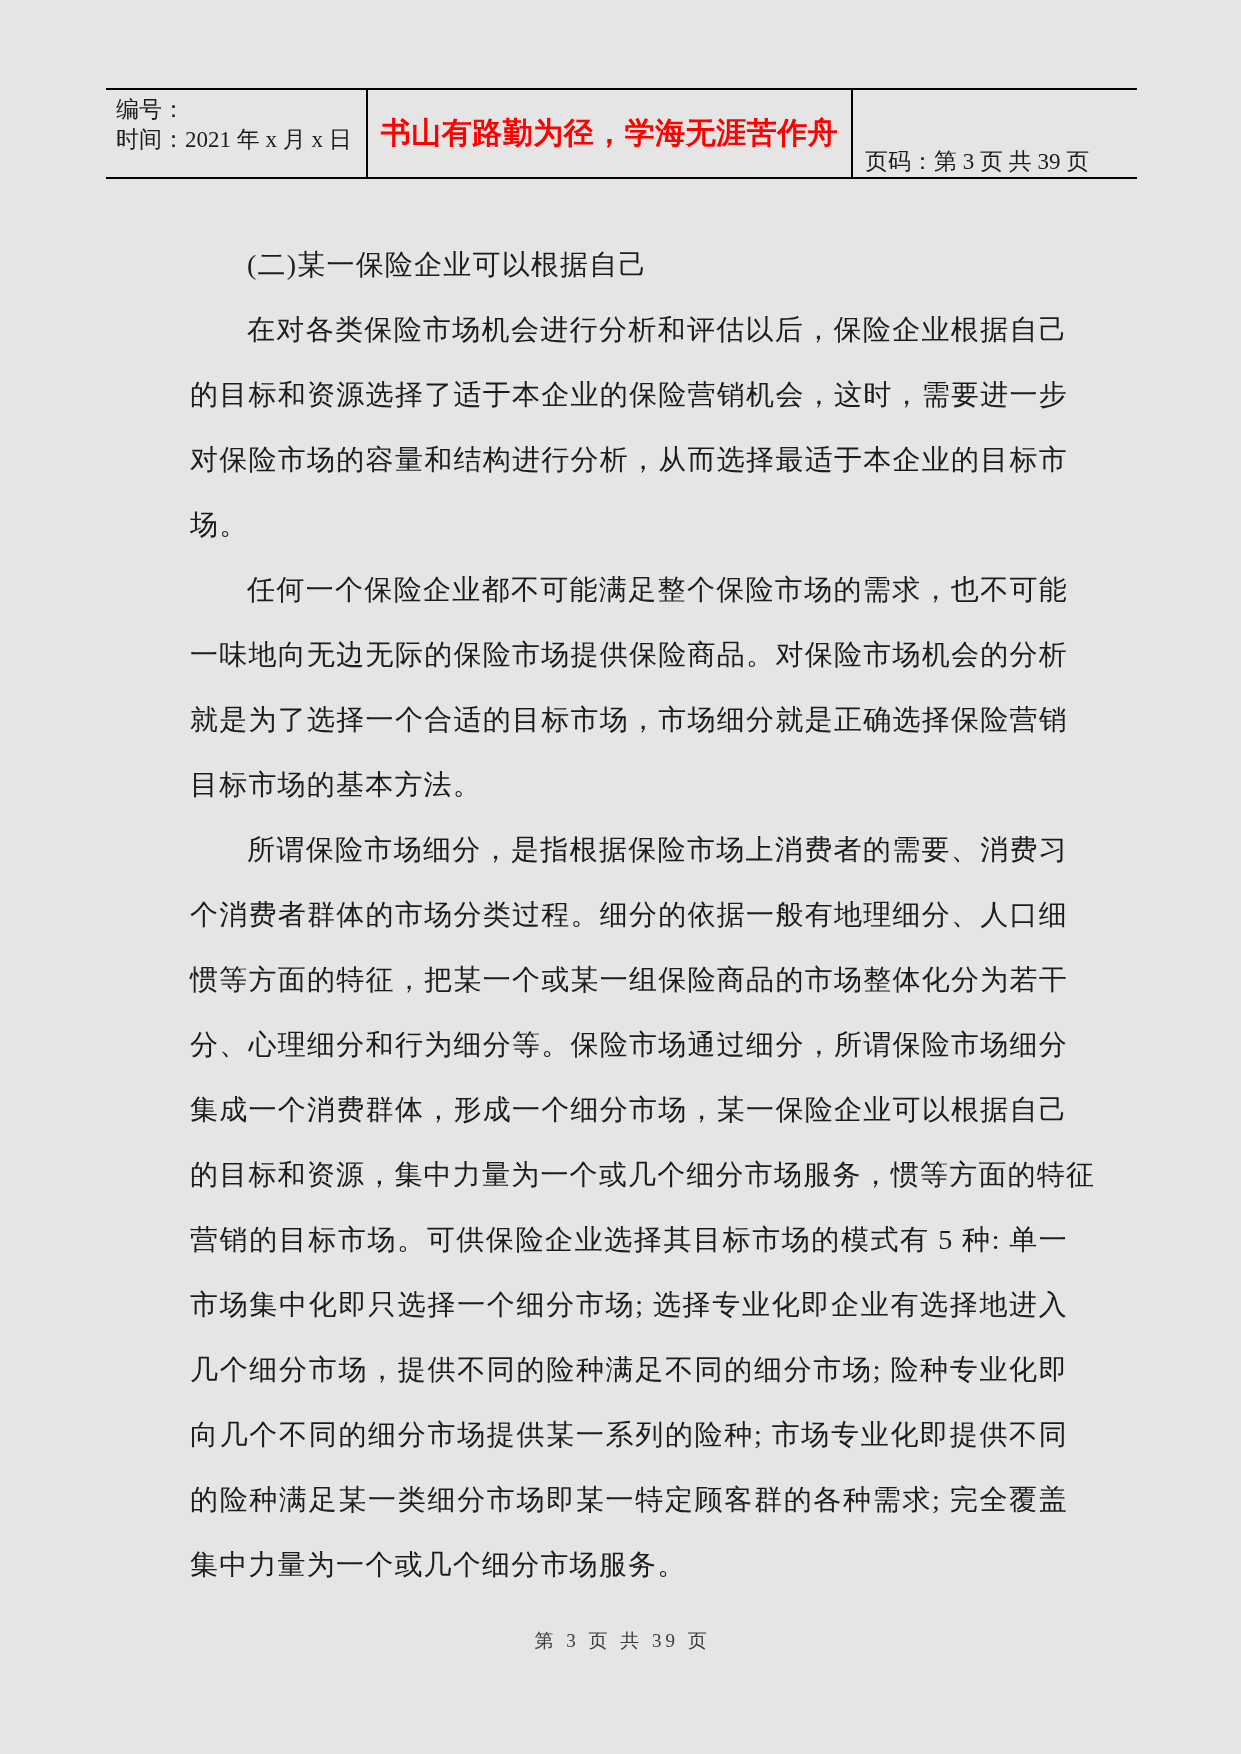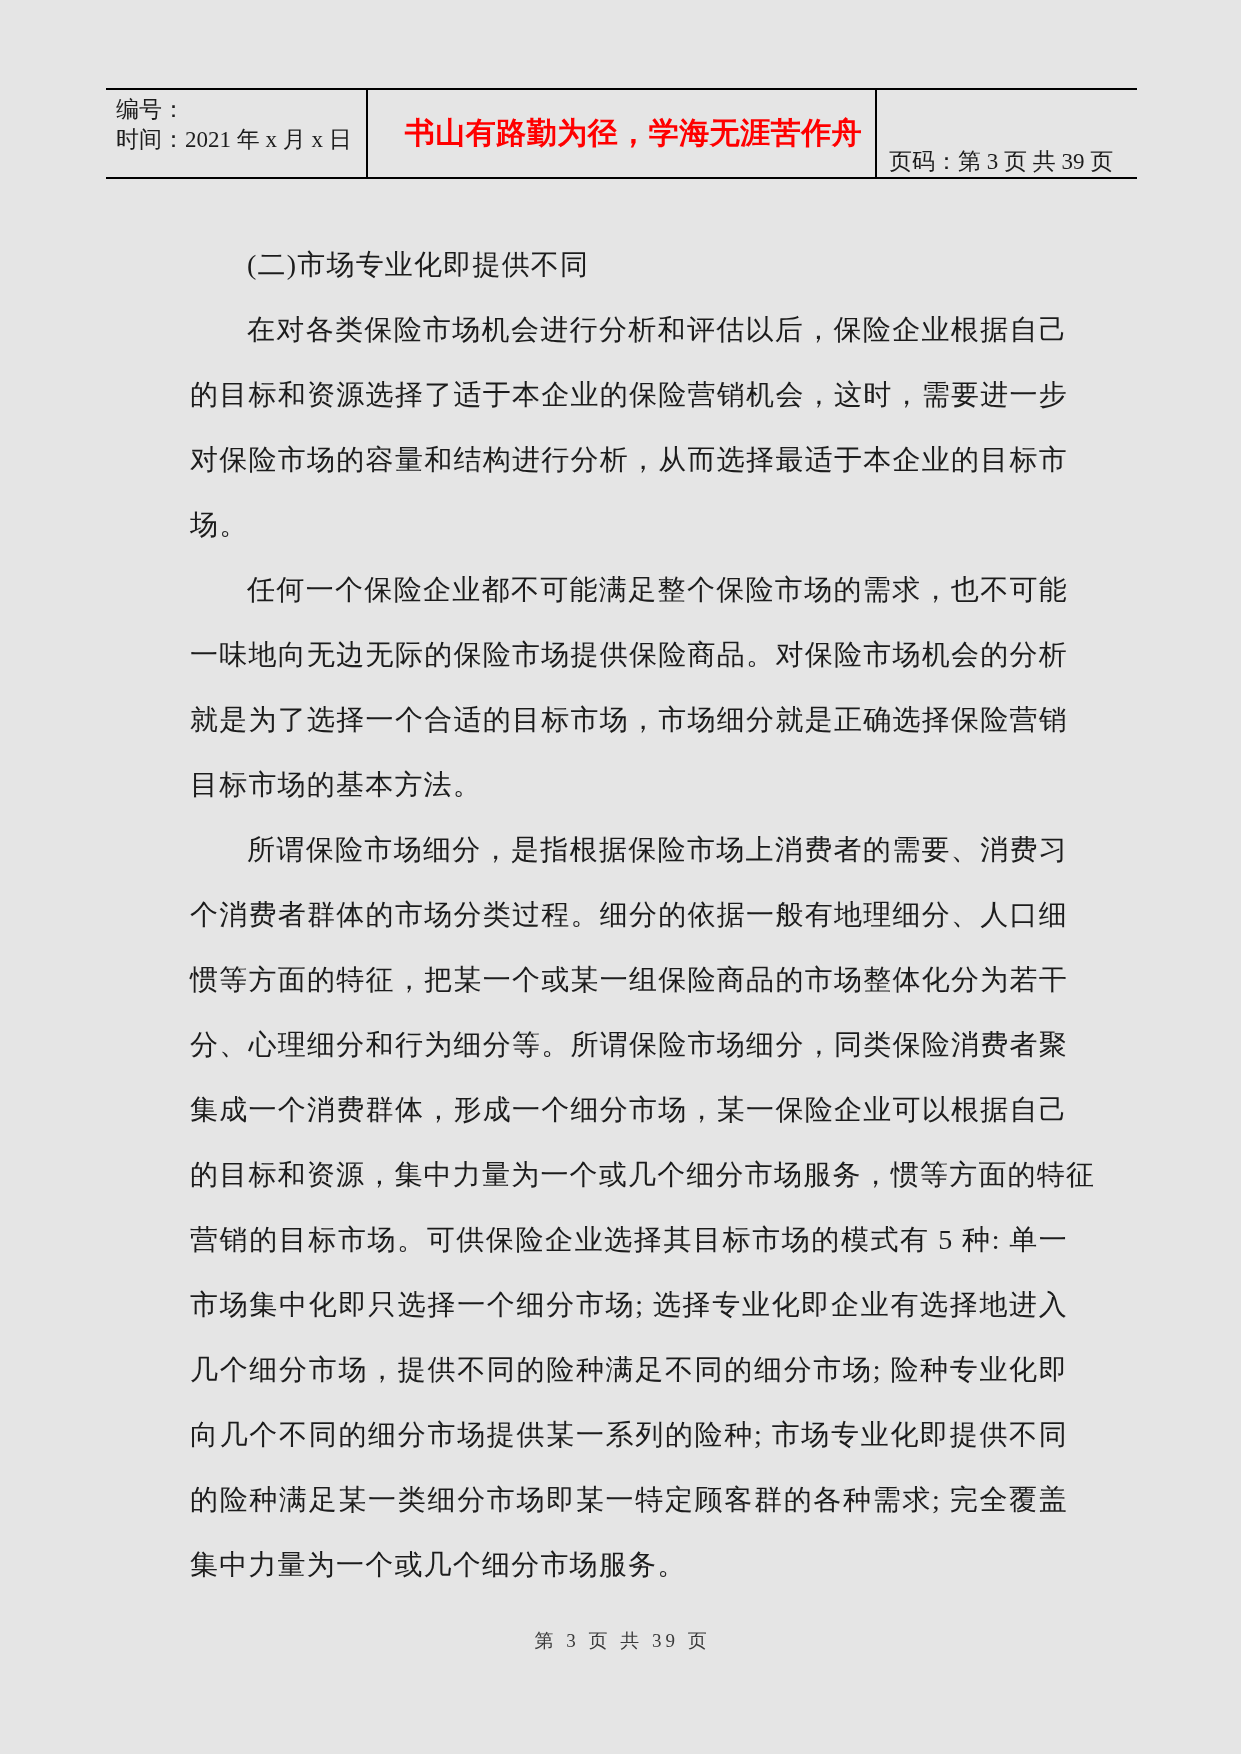--- a/index.html
+++ b/index.html
@@ -37,21 +37,20 @@
   .header-cell.motto {
     width: 485px;
     border-right: 2px solid #000000;
     display: flex;
     align-items: center;
     justify-content: center;
     font-size: 30px;
     font-weight: bold;
     color: #ff0000;
     letter-spacing: 0.5px;
-    margin-left: 24px;
   }
   .header-cell.pageinfo {
     flex: 1;
     display: flex;
     align-items: flex-end;
     padding-left: 12px;
     font-size: 23px;
     color: #1c1c1c;
   }
 
@@ -100,36 +99,36 @@
     </div>
     <div class="header-cell motto">
       <span>书山有路勤为径，学海无涯苦作舟</span>
     </div>
     <div class="header-cell pageinfo">
       <span>页码：第 3 页 共 39 页</span>
     </div>
   </div>
 
   <div class="body-text">
-    <div class="line indent">(二)市场专业化即提供不同</div>
+    <div class="line indent">(二)某一保险企业可以根据自己</div>
 
     <div class="line indent fill">在对各类保险市场机会进行分析和评估以后，保险企业根据自己</div>
     <div class="line fill">的目标和资源选择了适于本企业的保险营销机会，这时，需要进一步</div>
     <div class="line fill">对保险市场的容量和结构进行分析，从而选择最适于本企业的目标市</div>
     <div class="line">场。</div>
 
     <div class="line indent fill">任何一个保险企业都不可能满足整个保险市场的需求，也不可能</div>
     <div class="line fill">一味地向无边无际的保险市场提供保险商品。对保险市场机会的分析</div>
     <div class="line fill">就是为了选择一个合适的目标市场，市场细分就是正确选择保险营销</div>
     <div class="line">目标市场的基本方法。</div>
 
     <div class="line indent fill">所谓保险市场细分，是指根据保险市场上消费者的需要、消费习</div>
     <div class="line fill">个消费者群体的市场分类过程。细分的依据一般有地理细分、人口细</div>
     <div class="line fill">惯等方面的特征，把某一个或某一组保险商品的市场整体化分为若干</div>
-    <div class="line fill">分、心理细分和行为细分等。所谓保险市场细分，同类保险消费者聚</div>
+    <div class="line fill">分、心理细分和行为细分等。保险市场通过细分，所谓保险市场细分</div>
     <div class="line fill">集成一个消费群体，形成一个细分市场，某一保险企业可以根据自己</div>
     <div class="line fill">的目标和资源，集中力量为一个或几个细分市场服务，惯等方面的特征</div>
     <div class="line fill">营销的目标市场。可供保险企业选择其目标市场的模式有 5 种: 单一</div>
     <div class="line fill">市场集中化即只选择一个细分市场; 选择专业化即企业有选择地进入</div>
     <div class="line fill">几个细分市场，提供不同的险种满足不同的细分市场; 险种专业化即</div>
     <div class="line fill">向几个不同的细分市场提供某一系列的险种; 市场专业化即提供不同</div>
     <div class="line fill">的险种满足某一类细分市场即某一特定顾客群的各种需求; 完全覆盖</div>
     <div class="line">集中力量为一个或几个细分市场服务。</div>
   </div>
 

